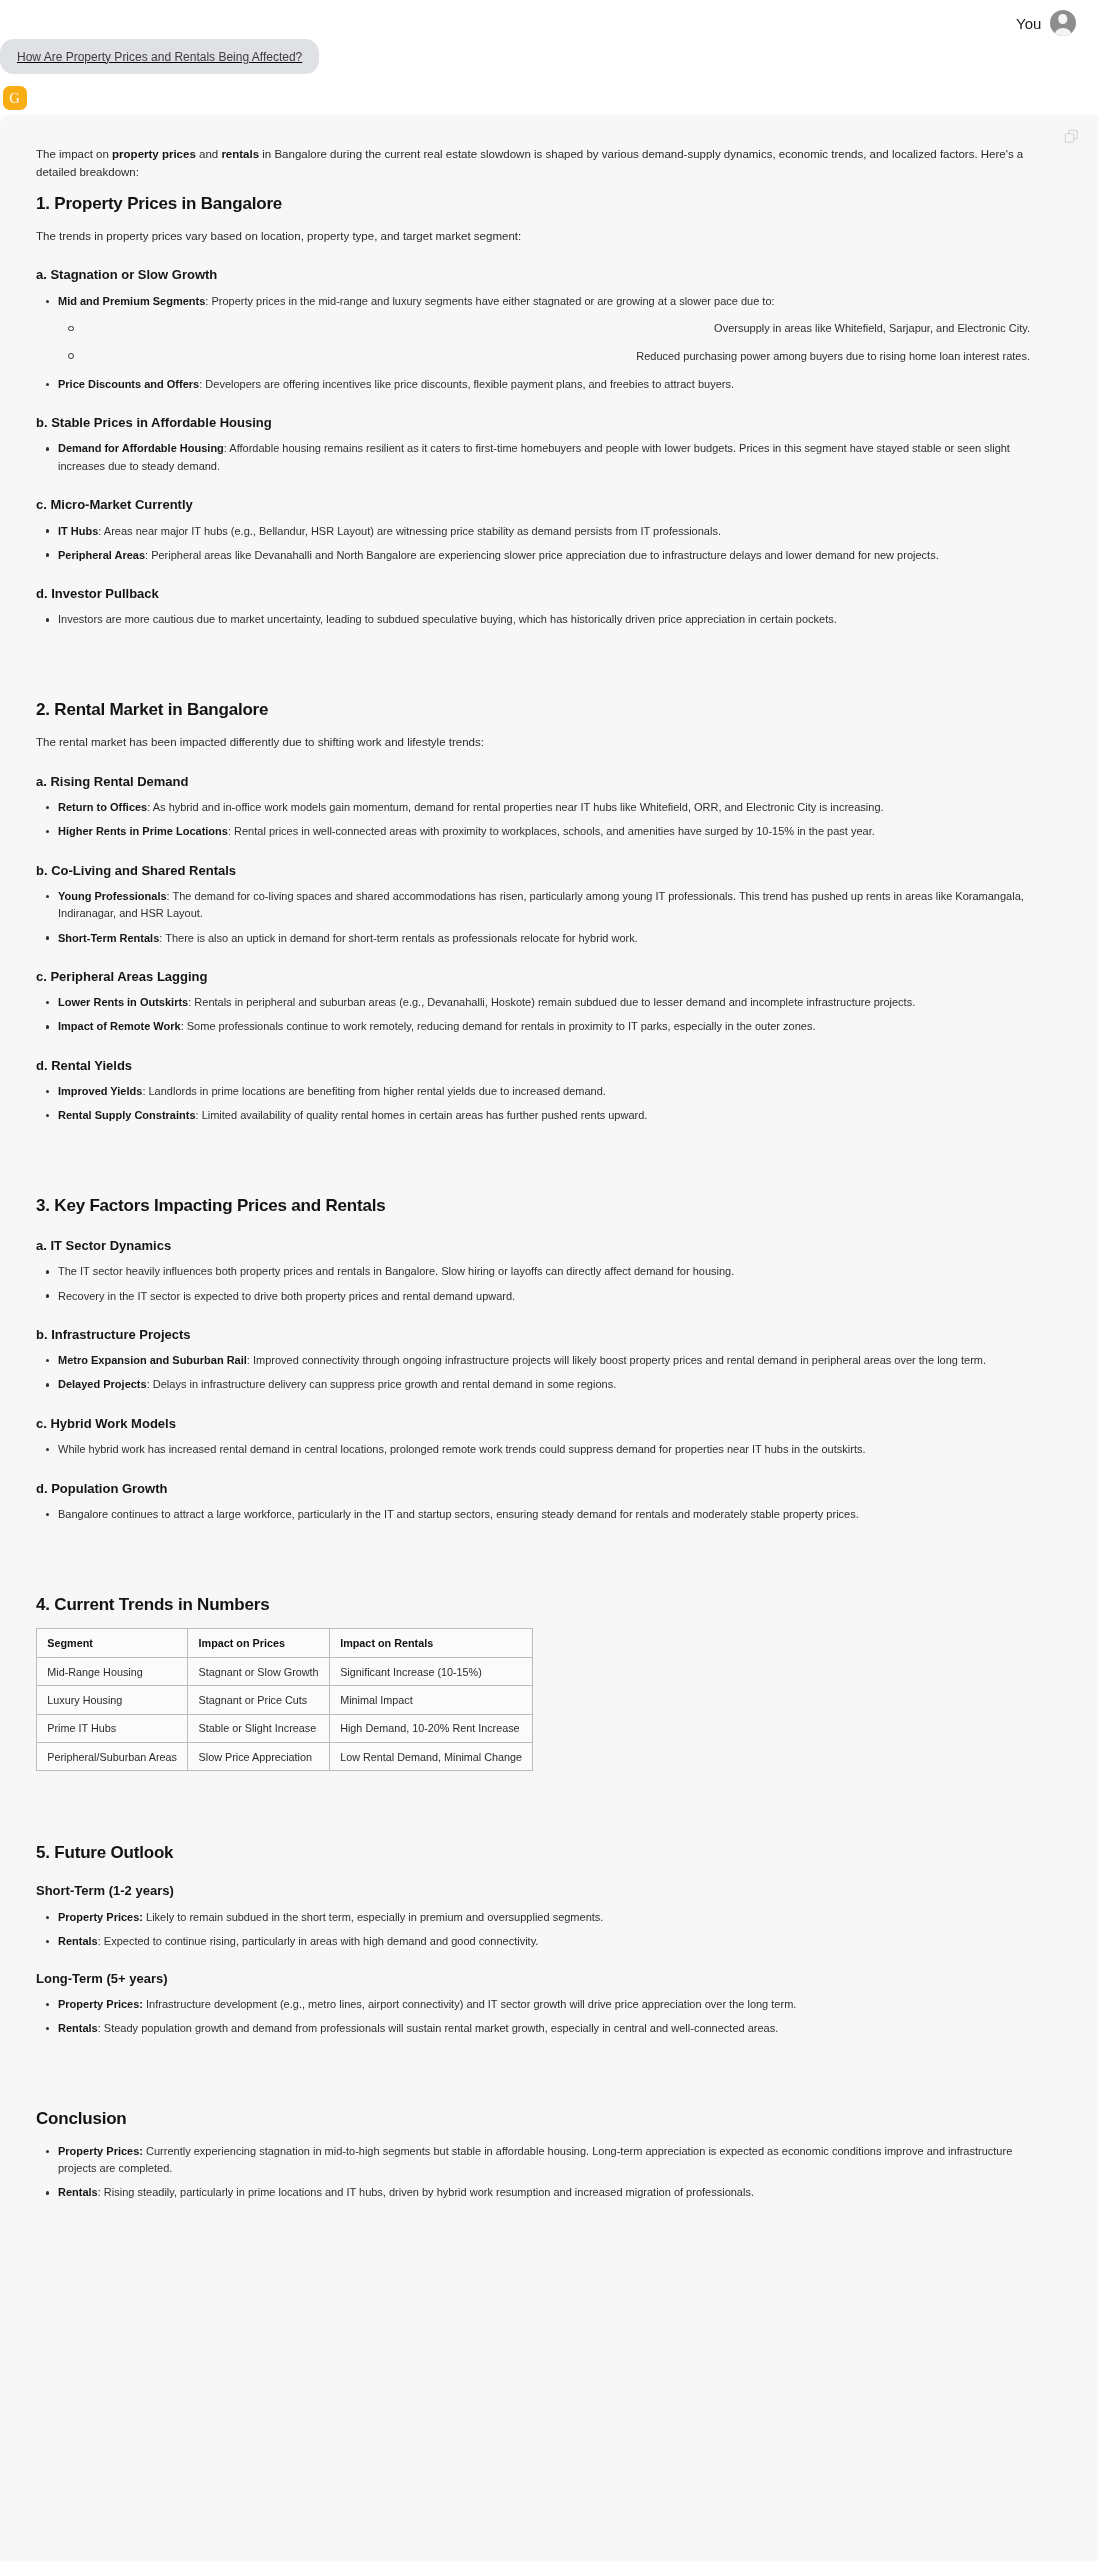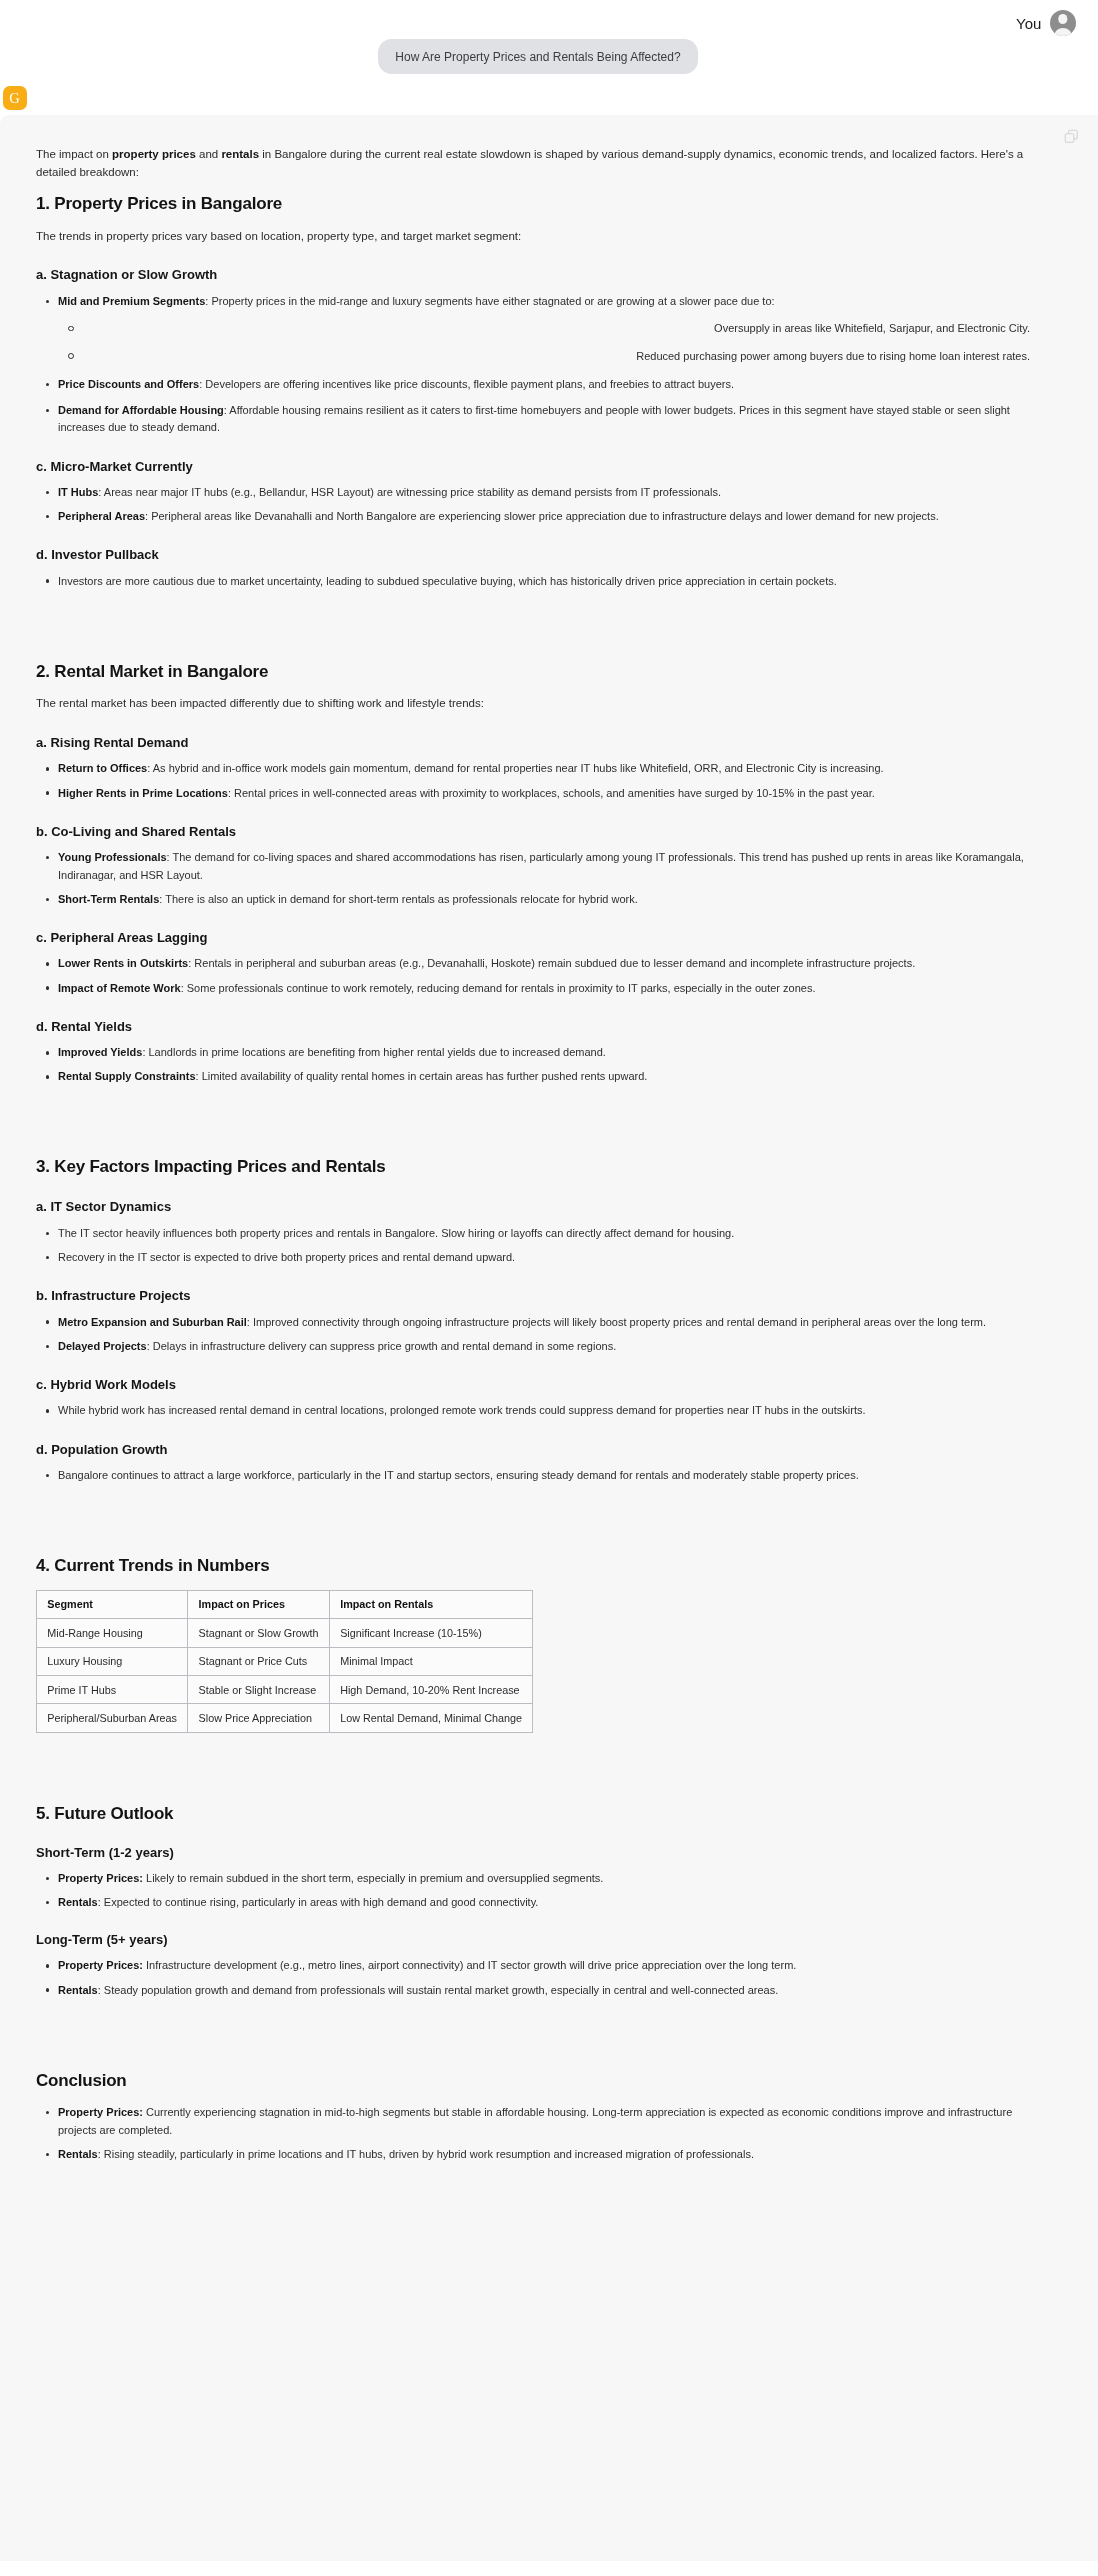--- a/index.html
+++ b/index.html
@@ -48,22 +48,23 @@
     content: "";
     position: absolute;
     bottom: -6px; left: 50%;
     transform: translateX(-50%);
     width: 17px; height: 13.7px;
     border-radius: 50% 50% 0 0;
     background: #f4f4f4;
   }
   .user-bubble-row {
     display: flex;
-    justify-content: center;
+    justify-content: flex-start;
     padding-top: 1.7px;
+    text-decoration: underline;
   }
   .user-bubble {
     background: #dfe1e5;
     color: #3c3c3c;
     border-radius: 13.7px;
     padding: 9.4px 17px;
     font-size: 12px;
     line-height: 1.35;
     max-width: 650px;
   }
@@ -225,20 +226,21 @@
         <h2 class="sec">1. Property Prices in Bangalore</h2>
         <p>The trends in property prices vary based on location, property type, and target market segment:</p>
         <h3 class="sub">a. Stagnation or Slow Growth</h3>
         <ul class="lv1">
           <li><span><strong>Mid and Premium Segments</strong>: Property prices in the mid-range and luxury segments have either stagnated or are growing at a slower pace due to:</span><ul class="lv2">
               <li>Oversupply in areas like Whitefield, Sarjapur, and Electronic City.</li>
               <li>Reduced purchasing power among buyers due to rising home loan interest rates.</li>
             </ul></li>
           <li><span><strong>Price Discounts and Offers</strong>: Developers are offering incentives like price discounts, flexible payment plans, and freebies to attract buyers.</span></li>
         </ul>
+        <h3 class="sub">b. Stable Prices in Affordable Housing</h3>
         <ul class="lv1">
           <li><span><strong>Demand for Affordable Housing</strong>: Affordable housing remains resilient as it caters to first-time homebuyers and people with lower budgets. Prices in this segment have stayed stable or seen slight increases due to steady demand.</span></li>
         </ul>
         <h3 class="sub">c. Micro-Market Currently</h3>
         <ul class="lv1">
           <li><span><strong>IT Hubs</strong>: Areas near major IT hubs (e.g., Bellandur, HSR Layout) are witnessing price stability as demand persists from IT professionals.</span></li>
           <li><span><strong>Peripheral Areas</strong>: Peripheral areas like Devanahalli and North Bangalore are experiencing slower price appreciation due to infrastructure delays and lower demand for new projects.</span></li>
         </ul>
         <h3 class="sub">d. Investor Pullback</h3>
         <ul class="lv1">

